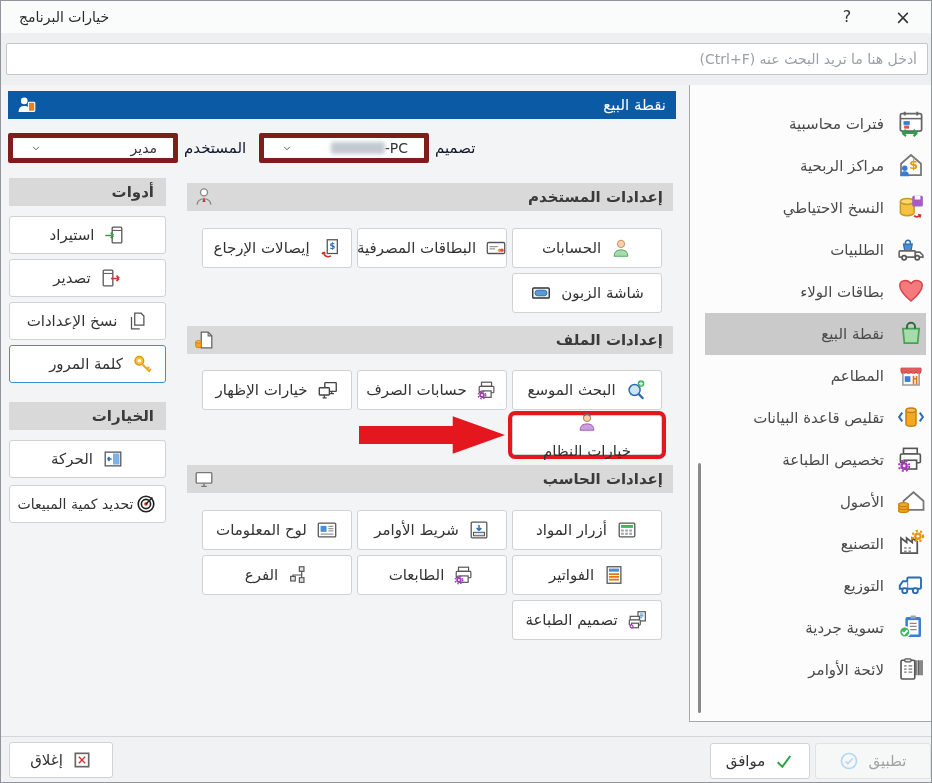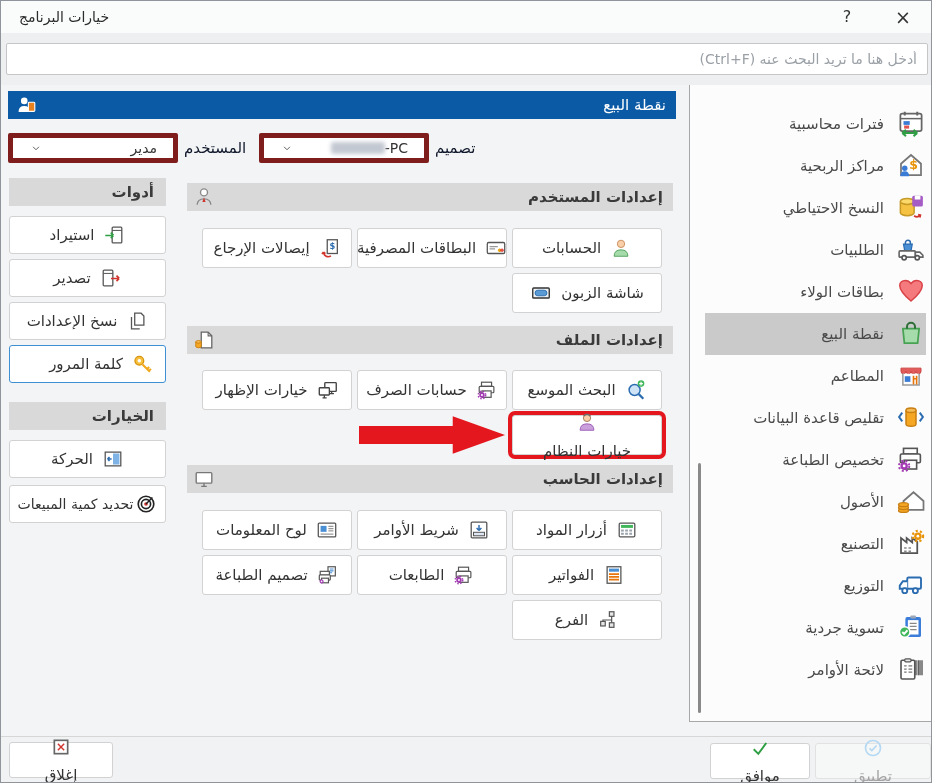--- a/index.html
+++ b/index.html
@@ -96,21 +96,21 @@
                         line-height:0; }
   .cat-item .cat-icon svg { width:30px; height:30px; display:block; }
   .cat-item .cat-label { font-size:15px; color:#4a4a4a; }
   .cat-item.selected { background:#cacaca; }
   .scroll-thumb { position:absolute; left:8px; top:378px; width:3px; height:250px;
                   background:#8a8a8a; border-radius:2px; }
 
   
   .footer { position:absolute; top:735px; left:0; width:100%; height:48px;
             background:#f1f2f3; border-top:1px solid #d6d6d6; }
-  .footer .btn { position:absolute; height:36px;flex-direction:column; }
+  .footer .btn { position:absolute; height:36px; }
   .btn-close { left:8px;  top:5px; width:104px; }
   .btn-ok    { left:709px; top:6px; width:100px; }
   .btn-apply { left:814px; top:6px; width:116px; color:#a3a3a3;
                border-color:#e2e2e2; background:#f6f7f7; }
   .footer .bicon svg { width:20px; height:20px; display:block; }
 </style>
 </head>
 <body>
 
 <div class="dialog">
@@ -349,41 +349,41 @@
                 <circle cx="6.5" cy="17.5" r="3" fill="#a43bb5"></circle>
                 <circle cx="6.5" cy="17.5" r="4.1" fill="none" stroke="#a43bb5" stroke-width="1.6" stroke-dasharray="1.6 1.7"></circle>
                 <circle cx="6.5" cy="17.5" r="1.1" fill="#fff"></circle>
               </svg>
             </span>
           <span>الطابعات</span>
         </button>
         <button class="btn">
           <span class="bicon">
               <svg viewBox="0 0 24 24" xmlns="http://www.w3.org/2000/svg">
+                <path d="M16 8v4h-9.5v1.5M16 12v3" fill="none" stroke="#555" stroke-width="1.3"></path>
+                <rect x="13.5" y="3" width="5" height="5" fill="#e6e6e6" stroke="#555" stroke-width="1.3"></rect>
+                <rect x="4" y="13.5" width="5" height="5" fill="#e6e6e6" stroke="#555" stroke-width="1.3"></rect>
+                <rect x="13.5" y="15" width="5" height="5" fill="#e6e6e6" stroke="#555" stroke-width="1.3"></rect>
+              </svg>
+            </span>
+          <span>الفرع</span>
+        </button>
+        <button class="btn">
+          <span class="bicon">
+              <svg viewBox="0 0 24 24" xmlns="http://www.w3.org/2000/svg">
                 <rect x="12" y="3" width="8" height="10" fill="#fff" stroke="#555" stroke-width="1.3"></rect>
                 <path d="M14 5.5h4M14 7.5h4M14 9.5h2.5" stroke="#4a8fd4" stroke-width="1.1"></path>
                 <rect x="3.5" y="8" width="10" height="4" fill="#fff" stroke="#555" stroke-width="1.3"></rect>
                 <rect x="2.5" y="12" width="12" height="5.5" rx="0.8" fill="#fff" stroke="#555" stroke-width="1.3"></rect>
                 <rect x="5" y="15.5" width="7.5" height="5" fill="#fff" stroke="#555" stroke-width="1.3"></rect>
                 <circle cx="5" cy="19" r="2.2" fill="#a43bb5"></circle>
                 <circle cx="5" cy="19" r="0.9" fill="#fff"></circle>
               </svg>
             </span>
           <span>تصميم الطباعة</span>
-        </button>
-        <button class="btn">
-          <span class="bicon">
-              <svg viewBox="0 0 24 24" xmlns="http://www.w3.org/2000/svg">
-                <path d="M16 8v4h-9.5v1.5M16 12v3" fill="none" stroke="#555" stroke-width="1.3"></path>
-                <rect x="13.5" y="3" width="5" height="5" fill="#e6e6e6" stroke="#555" stroke-width="1.3"></rect>
-                <rect x="4" y="13.5" width="5" height="5" fill="#e6e6e6" stroke="#555" stroke-width="1.3"></rect>
-                <rect x="13.5" y="15" width="5" height="5" fill="#e6e6e6" stroke="#555" stroke-width="1.3"></rect>
-              </svg>
-            </span>
-          <span>الفرع</span>
         </button>
       </div>
     </div>
 
     <div class="tools-col">
       <div class="sec-header">
         <span class="sec-title">أدوات</span>
       </div>
       <div class="vstack">
         <button class="btn">

